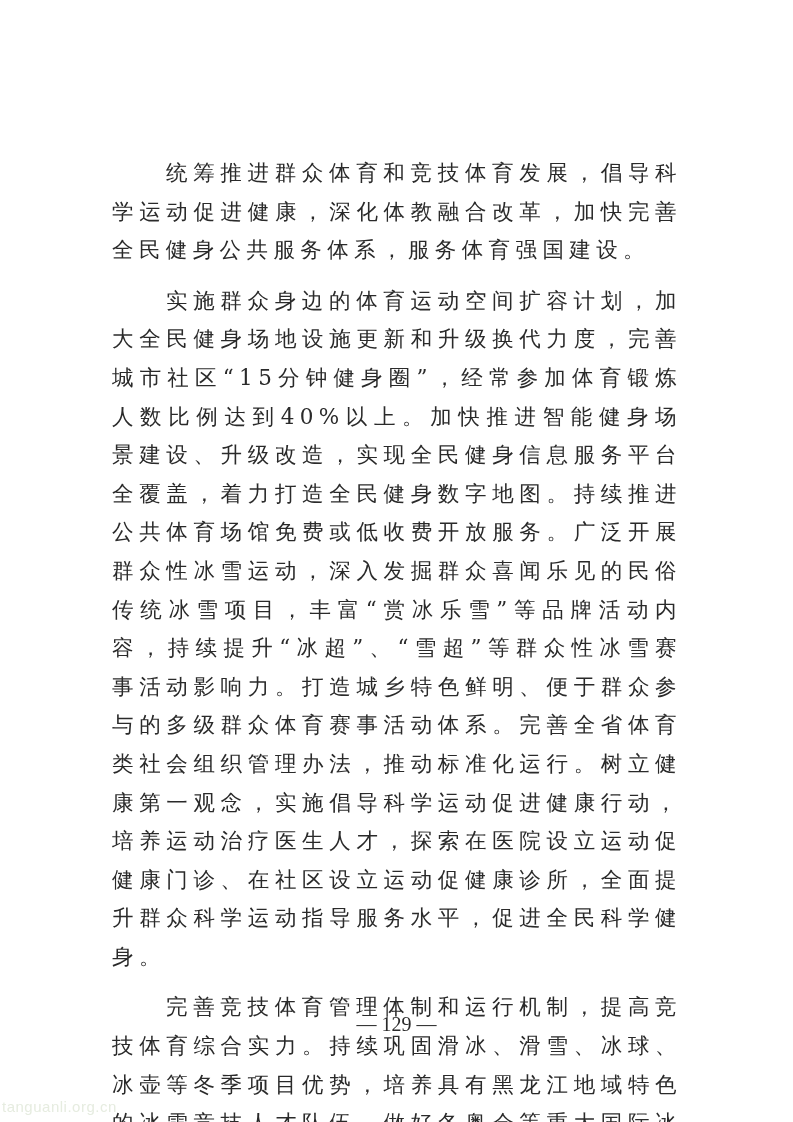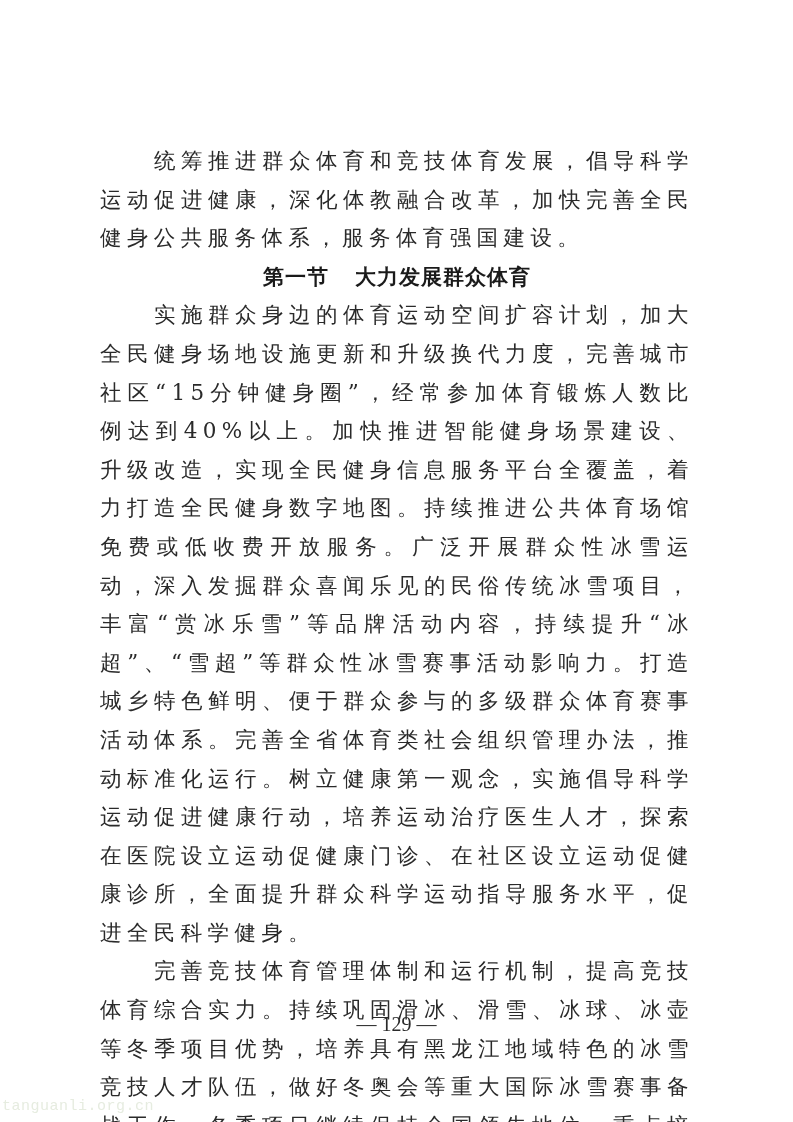--- a/index.html
+++ b/index.html
@@ -4,47 +4,44 @@
   <style>
     html, body { margin: 0; padding: 0; }
     body {
       width: 793px; height: 1122px; background: #ffffff; position: relative; overflow: hidden;
       font-family: "DejaVu Serif", "Liberation Serif", serif; color: #2a2a2a;
     }
     .page-body {
       position: absolute; left: 100px; top: 142px; width: 594px;
     }
     .para {
-      margin: 0; font-size: 21.5px; line-height: 38.6px; letter-spacing: 5.4px;
+      margin: 12px; font-size: 21.5px; line-height: 38.6px; letter-spacing: 5.4px;
       text-indent: 54px; text-align: justify; text-align-last: left;
       word-break: break-all; font-weight: normal;
     }
     .heading {
       margin: 0; text-align: center; font-size: 21px; line-height: 38.6px;
       font-weight: bold; letter-spacing: 1px; color: #1a1a1a;
     }
     .heading .gap { display: inline-block; width: 26px; }
     .page-number {
       position: absolute; left: 0; width: 793px; top: 1013px; text-align: center;
       font-family: Liberation Serif, serif; font-size: 20px; color: #2a2a2a;
     }
     .watermark {
-      position: absolute; left: 2px; top: 1098px; font-family: Liberation Mono, monospace;
+      position: absolute; left: 2px; top: 1098px; font-family: Liberation Sans, sans-serif;
       font-size: 15px; color: #e6ece0; letter-spacing: 0.5px;
     }
   </style>
 </head>
 <body>
 
 <div class="page-body">
   <p class="para">统筹推进群众体育和竞技体育发展，倡导科学运动促进健康，深化体教融合改革，加快完善全民健身公共服务体系，服务体育强国建设。</p>
 
-  <h2 class="heading">
-    <span>第一节</span><span class="gap"></span><span>大力发展群众体育</span>
-  </h2>
   <p class="para">实施群众身边的体育运动空间扩容计划，加大全民健身场地设施更新和升级换代力度，完善城市社区“15分钟健身圈”，经常参加体育锻炼人数比例达到40%以上。加快推进智能健身场景建设、升级改造，实现全民健身信息服务平台全覆盖，着力打造全民健身数字地图。持续推进公共体育场馆免费或低收费开放服务。广泛开展群众性冰雪运动，深入发掘群众喜闻乐见的民俗传统冰雪项目，丰富“赏冰乐雪”等品牌活动内容，持续提升“冰超”、“雪超”等群众性冰雪赛事活动影响力。打造城乡特色鲜明、便于群众参与的多级群众体育赛事活动体系。完善全省体育类社会组织管理办法，推动标准化运行。树立健康第一观念，实施倡导科学运动促进健康行动，培养运动治疗医生人才，探索在医院设立运动促健康门诊、在社区设立运动促健康诊所，全面提升群众科学运动指导服务水平，促进全民科学健身。</p>
 
   <p class="para">完善竞技体育管理体制和运行机制，提高竞技体育综合实力。持续巩固滑冰、滑雪、冰球、冰壶等冬季项目优势，培养具有黑龙江地域特色的冰雪竞技人才队伍，做好冬奥会等重大国际冰雪赛事备战工作，冬季项目继续保持全国领先地位。重点培养</p>
 </div>
 
 <div class="page-number">— 129 —</div>
 
 <div class="watermark">tanguanli.org.cn</div>
 
 </body></html>

